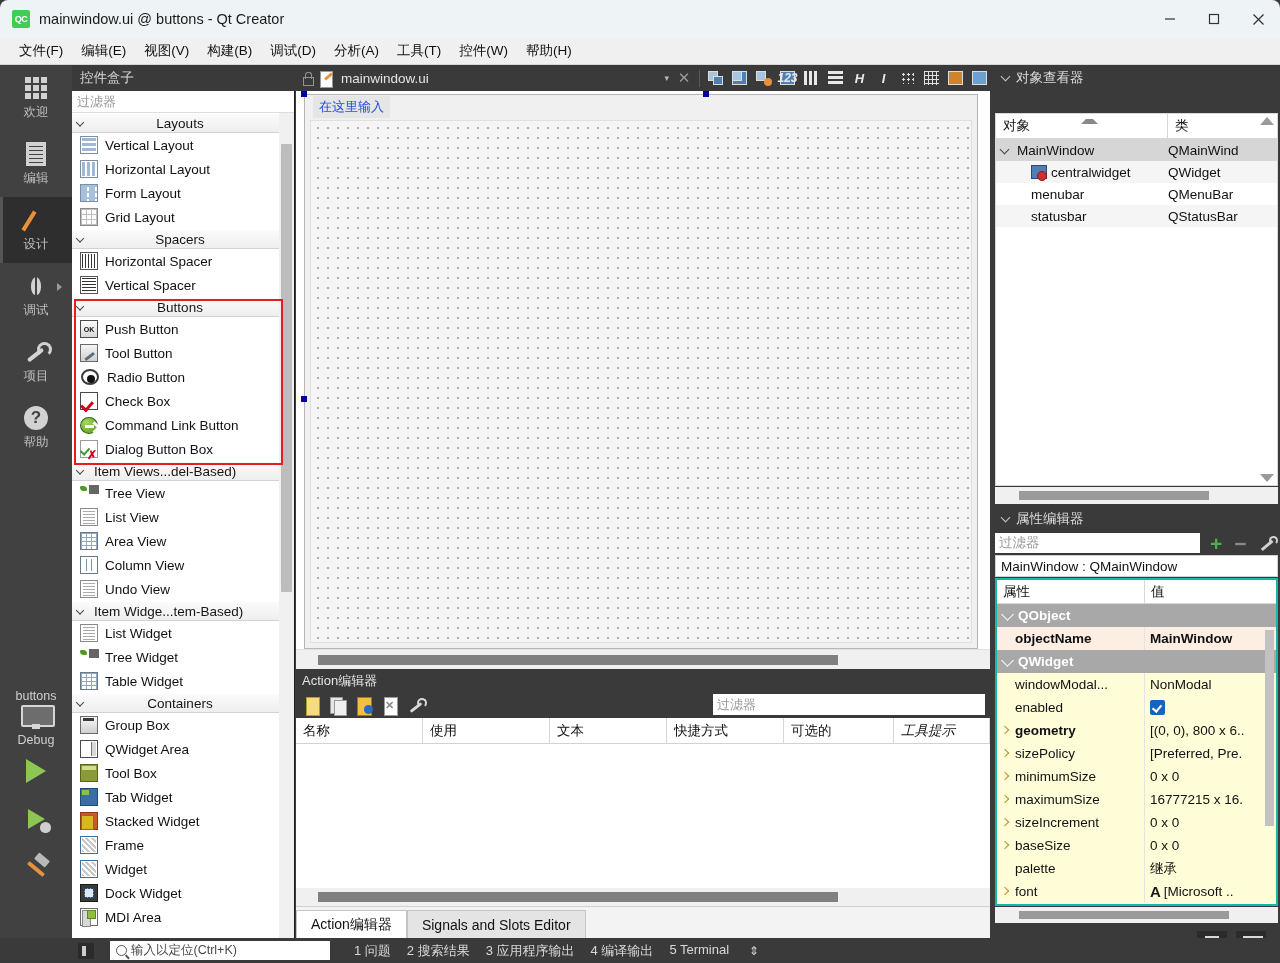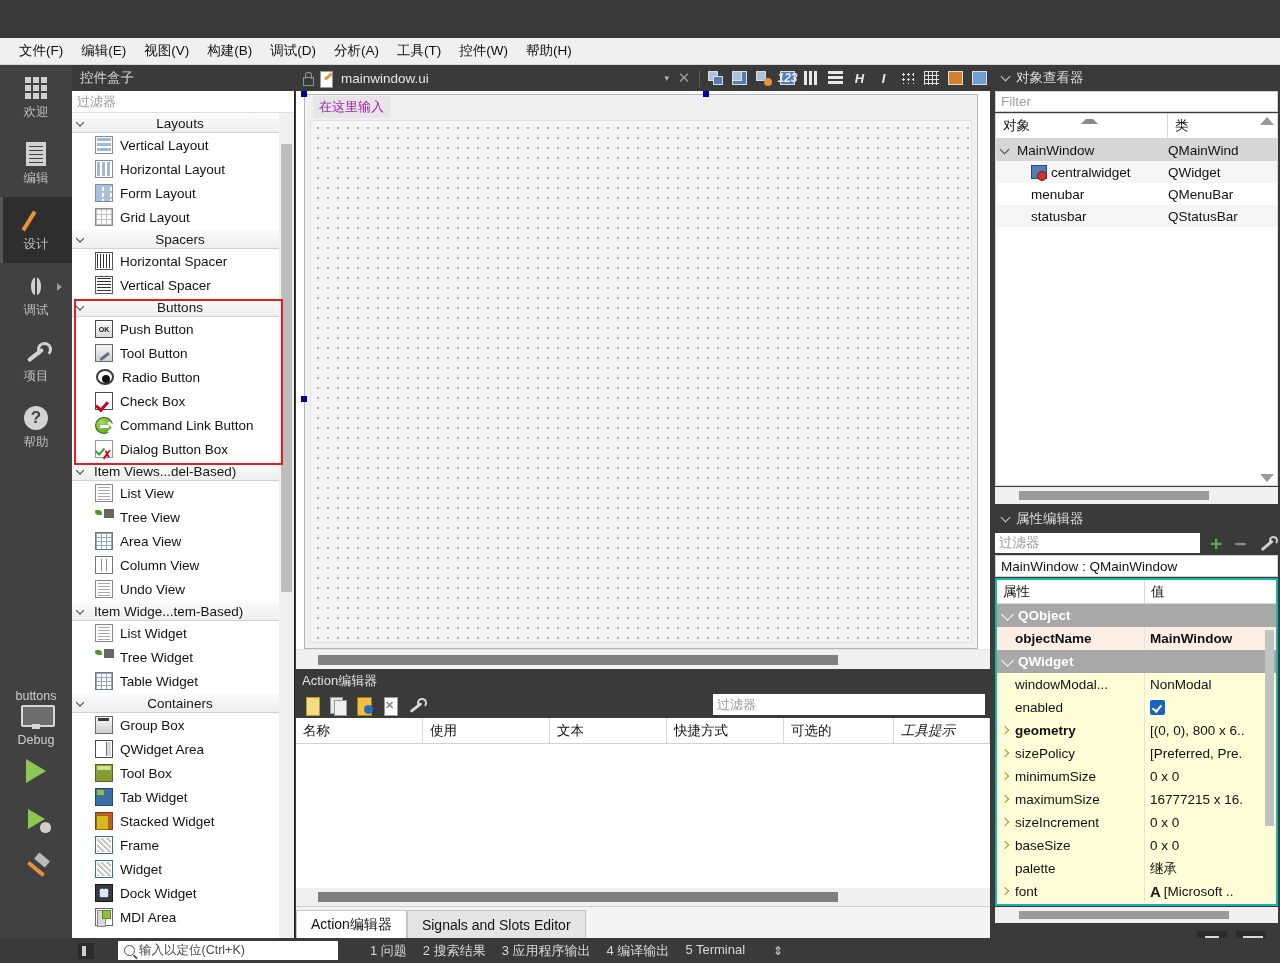--- a/index.html
+++ b/index.html
@@ -131,21 +131,21 @@
     display:flex; align-items:center; position:relative;
     font-size:13.5px; color:#151515;
   }
   .wcat .chev {
     position:absolute; left:5px; top:50%; transform:translateY(-60%) rotate(45deg);
     width:6px;height:6px;border-right:1.6px solid #444;border-bottom:1.6px solid #444;
   }
   .wcat .lbl { width:100%; text-align:center; padding-right:6px; }
   .wcat.leftal .lbl { text-align:left; padding-left:22px; }
   .witem {
-    height:24px; display:flex; align-items:center; gap:7px; padding-left:23px;
+    height:24px; display:flex; align-items:center; gap:7px; padding-left:8px;
     font-size:13.5px; color:#111;text-align:center;
   }
   .wi-ic { width:18px;height:18px;flex:0 0 18px;position:relative; }
 
   .ic-vlayout{background:#fff;border:1px solid #7a8ea8;}
   .ic-vlayout::after{content:"";position:absolute;left:1px;right:1px;top:1px;height:3px;
     background:#9fb8d4;box-shadow:0 5px 0 #9fb8d4,0 10px 0 #9fb8d4;}
   .ic-hlayout{background:#fff;border:1px solid #7a8ea8;}
   .ic-hlayout::after{content:"";position:absolute;top:1px;bottom:1px;left:1px;width:3px;
     background:#9fb8d4;box-shadow:5px 0 0 #9fb8d4,10px 0 0 #9fb8d4;}
@@ -272,21 +272,21 @@
   .canvas-area {
     position:absolute; left:296px; top:91px; width:694px; height:578px;
     background:#fff; overflow:hidden;
   }
   .form-window {
     position:absolute; left:8px; top:3px; width:674px; height:555px;
     background:#f0f0f0; border:1px solid #b5b5b5;
   }
   .form-menubar {
     height:23px; background:#f0f0f0; display:flex; align-items:center;
-    padding-left:8px; font-size:13px; color:#a21caf;
+    padding-left:8px; font-size:13px; color:#1d4ed8;
   }
   .form-menubar span { background:#e6e6e6; padding:2px 6px; }
   .form-central {
     position:absolute; left:5px; top:25px; right:5px; bottom:5px;
     background:#f5f5f5;
     background-image:radial-gradient(#b0b0b0 0.8px, transparent 0.9px);
     background-size:10px 10px; background-position:2px 2px;
     border:1px solid #e0e0e0;
   }
   .handle { position:absolute; width:6px; height:6px; background:#0000a0; z-index:6; }
@@ -473,21 +473,21 @@
     background:#d8d8d8;}
   .rb-split::after{content:"";position:absolute;left:8px;top:14px;width:14px;height:6px;
     background:#d8d8d8;}
   .rb-side::before{content:"";position:absolute;left:7px;top:5px;width:16px;height:16px;
     border:2px solid #d8d8d8;}
   .rb-side::after{content:"";position:absolute;left:16px;top:7px;width:5px;height:12px;
     background:#d8d8d8;}
 
   .statusbar {
     position:absolute; left:0; top:938px; width:1280px; height:25px;
-    background:#3a3a3a; display:flex; align-items:center; gap:16px;
+    background:#3a3a3a; display:flex; align-items:center; gap:8px;
     border-bottom-left-radius:8px; border-bottom-right-radius:8px;
   }
   .sb-sq { width:16px;height:16px;background:#2b2b2b;margin-left:78px;position:relative; }
   .sb-sq::after{content:"";position:absolute;left:4px;top:3px;width:4px;height:10px;background:#ccc;}
   .sb-locator {
     margin-left:8px; width:220px; height:19px; background:#fff;
     display:flex; align-items:center; gap:4px; padding-left:6px;
     font-size:12.5px; color:#4a4a4a;
   }
   .sb-mag { width:11px;height:11px;border:1.5px solid #555;border-radius:50%;position:relative; }
@@ -500,20 +500,42 @@
     position:absolute; left:990px; top:65px; width:290px; height:873px;
     background:#3a3a3a; z-index:-1;
   }
 </style>
 </head>
 <body>
 
 <div id="app">
   <div class="rightdock-bg"></div>
 
+  <div class="titlebar">
+    <div class="tb-icon">QC</div>
+    <div class="tb-title">mainwindow.ui @ buttons - Qt Creator</div>
+    <div class="tb-controls">
+      <div class="tb-btn">
+        <svg width="12" height="12" viewBox="0 0 12 12">
+            <line x1="1" y1="6" x2="11" y2="6" stroke="#333" stroke-width="1.2"></line>
+          </svg>
+      </div>
+      <div class="tb-btn">
+        <svg width="12" height="12" viewBox="0 0 12 12">
+            <rect x="1.5" y="1.5" width="9" height="9" fill="none" stroke="#333" stroke-width="1.2"></rect>
+          </svg>
+      </div>
+      <div class="tb-btn">
+        <svg width="13" height="13" viewBox="0 0 13 13">
+            <line x1="1.5" y1="1.5" x2="11.5" y2="11.5" stroke="#333" stroke-width="1.2"></line>
+            <line x1="11.5" y1="1.5" x2="1.5" y2="11.5" stroke="#333" stroke-width="1.2"></line>
+          </svg>
+      </div>
+    </div>
+  </div>
 
   <div class="menubar" id="menubar">
       <div class="menu-item">文件(F)</div>
       <div class="menu-item">编辑(E)</div>
       <div class="menu-item">视图(V)</div>
       <div class="menu-item">构建(B)</div>
       <div class="menu-item">调试(D)</div>
       <div class="menu-item">分析(A)</div>
       <div class="menu-item">工具(T)</div>
       <div class="menu-item">控件(W)</div>
@@ -648,26 +670,26 @@
         </div>
         <div class="witem">
           <span class="wi-ic ic-dlg"></span>
           <span>Dialog Button Box</span>
         </div>
         <div class="wcat leftal">
           <span class="chev"></span>
           <span class="lbl">Item Views...del-Based)</span>
         </div>
         <div class="witem">
+          <span class="wi-ic ic-treev"></span>
+          <span>Tree View</span>
+        </div>
+        <div class="witem">
           <span class="wi-ic ic-listv"></span>
           <span>List View</span>
-        </div>
-        <div class="witem">
-          <span class="wi-ic ic-treev"></span>
-          <span>Tree View</span>
         </div>
         <div class="witem">
           <span class="wi-ic ic-tablev"></span>
           <span>Area View</span>
         </div>
         <div class="witem">
           <span class="wi-ic ic-colv"></span>
           <span>Column View</span>
         </div>
         <div class="witem">
@@ -824,21 +846,20 @@
   </div>
   <div class="ae-tabs" id="ae-tabs">
       <div class="ae-tab active">Action编辑器</div>
       <div class="ae-tab">Signals and Slots Editor</div>
     </div>
 
   <div class="oi-title">
     <span class="chev-d"></span>
     <span>对象查看器</span>
   </div>
-  <div class="oi-filter">Filter</div>
   <div class="oi-table">
     <div class="oi-head">
       <div class="c1">对象</div>
       <div class="c2">类</div>
       <div class="sort-caret"></div>
     </div>
     <div id="oi-rows">
         <div class="oi-row sel">
           <span class="n">
             <span class="oi-arrow"></span>

